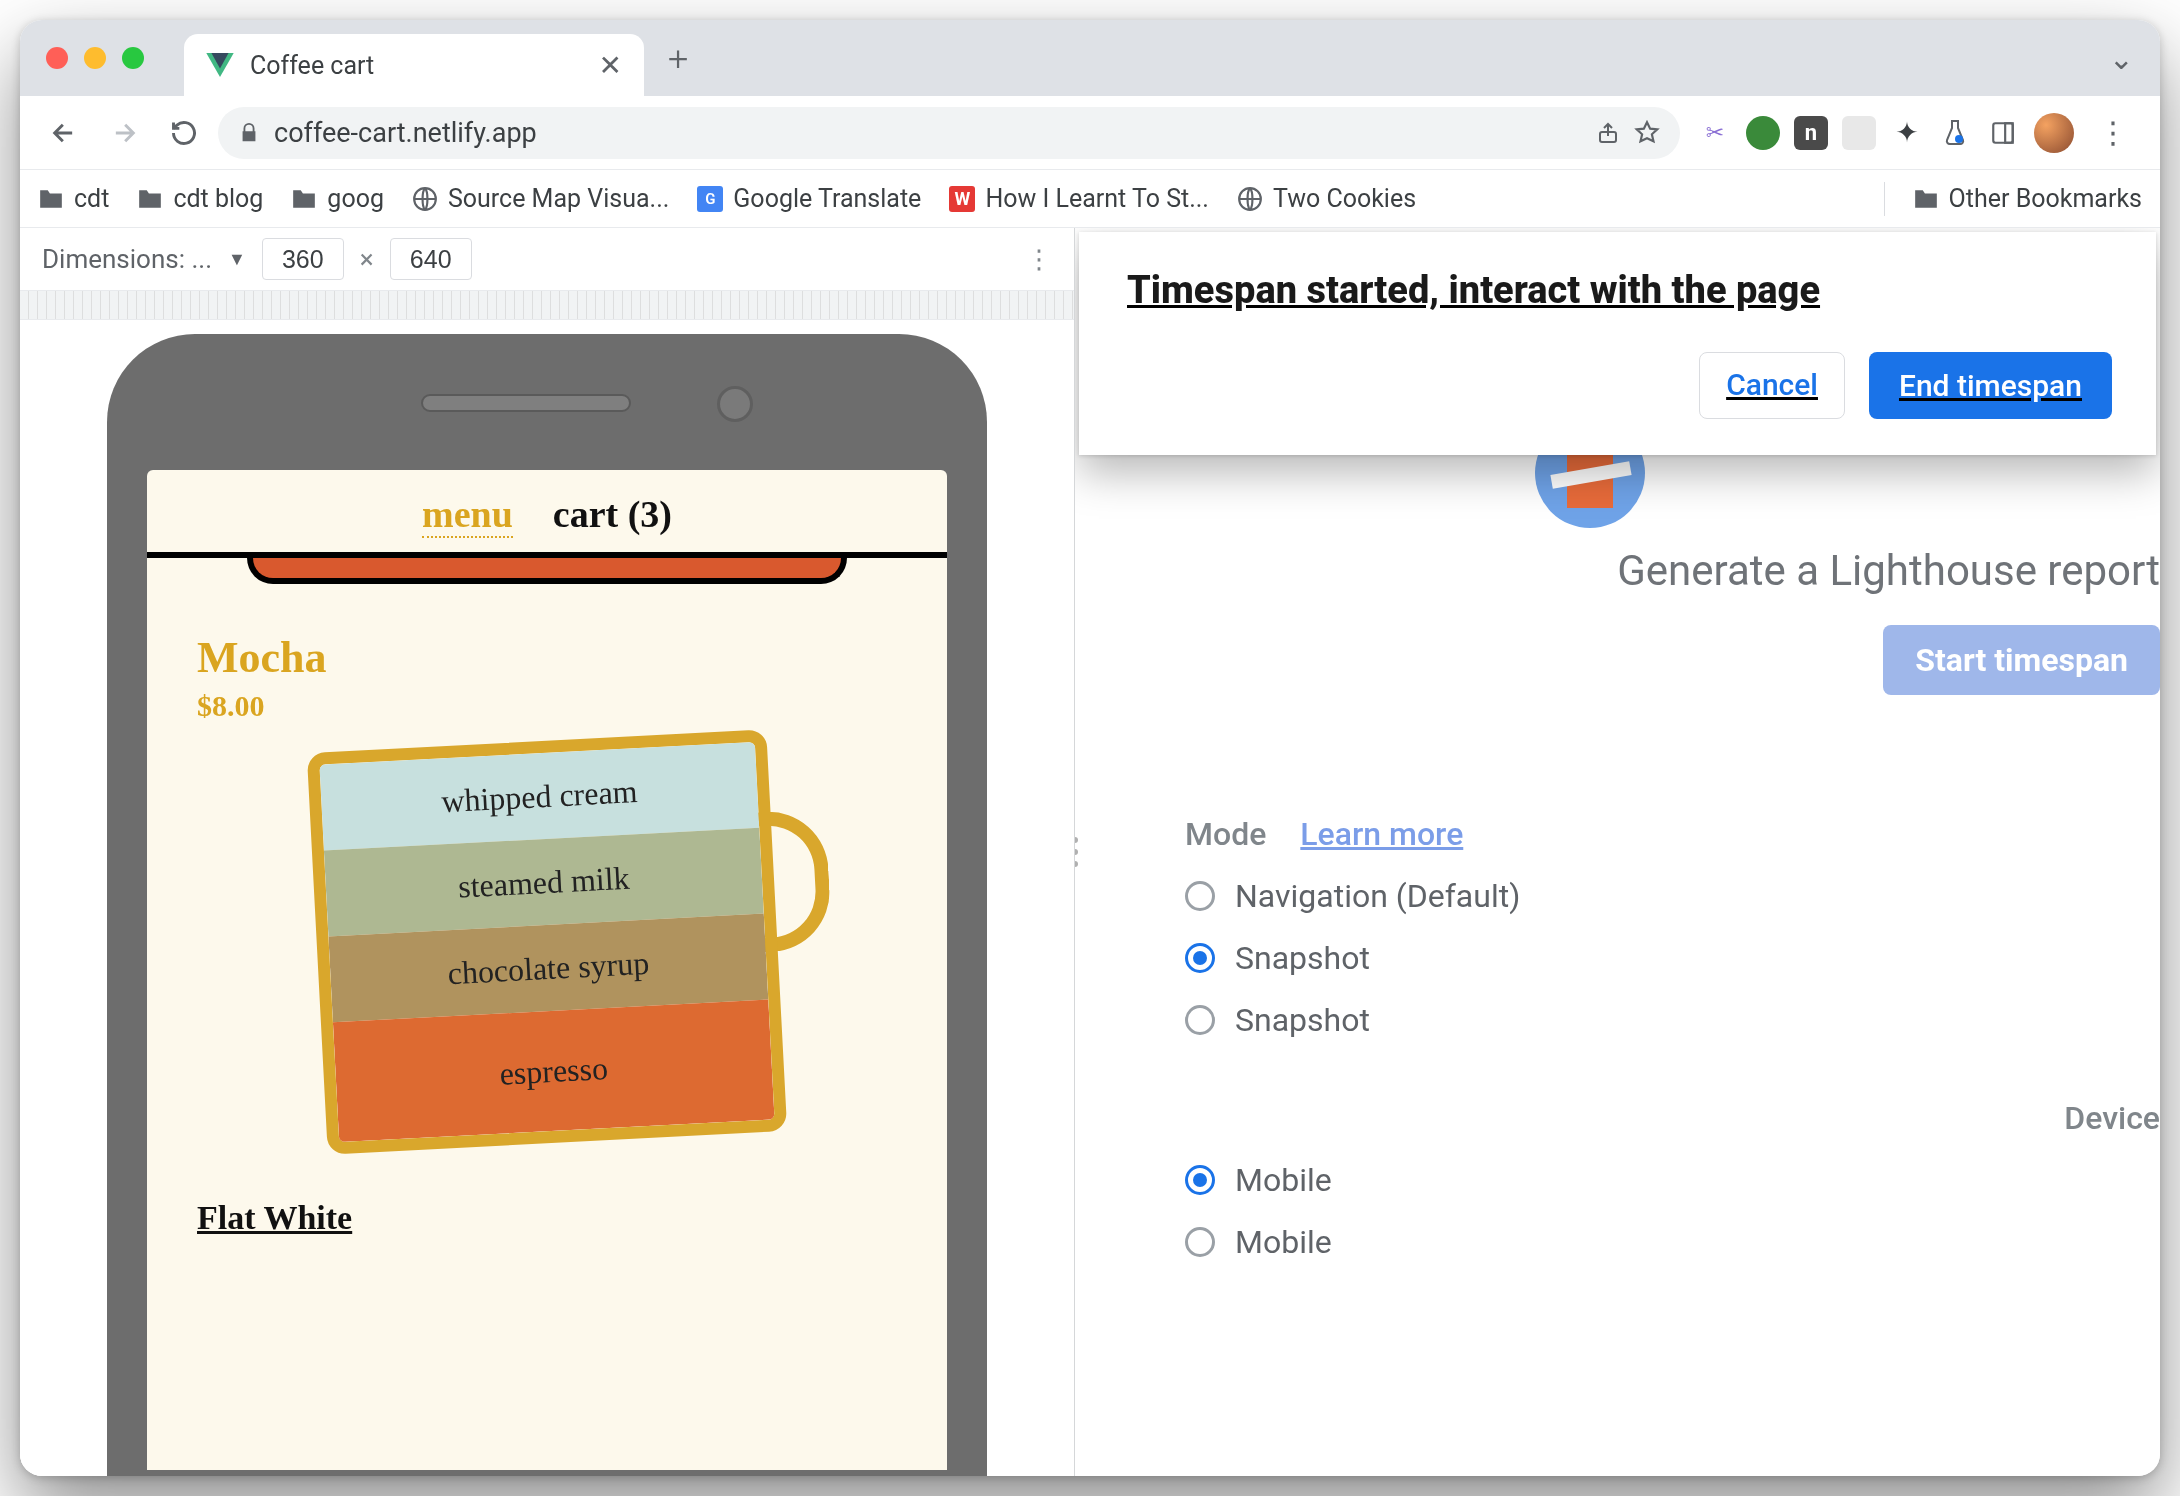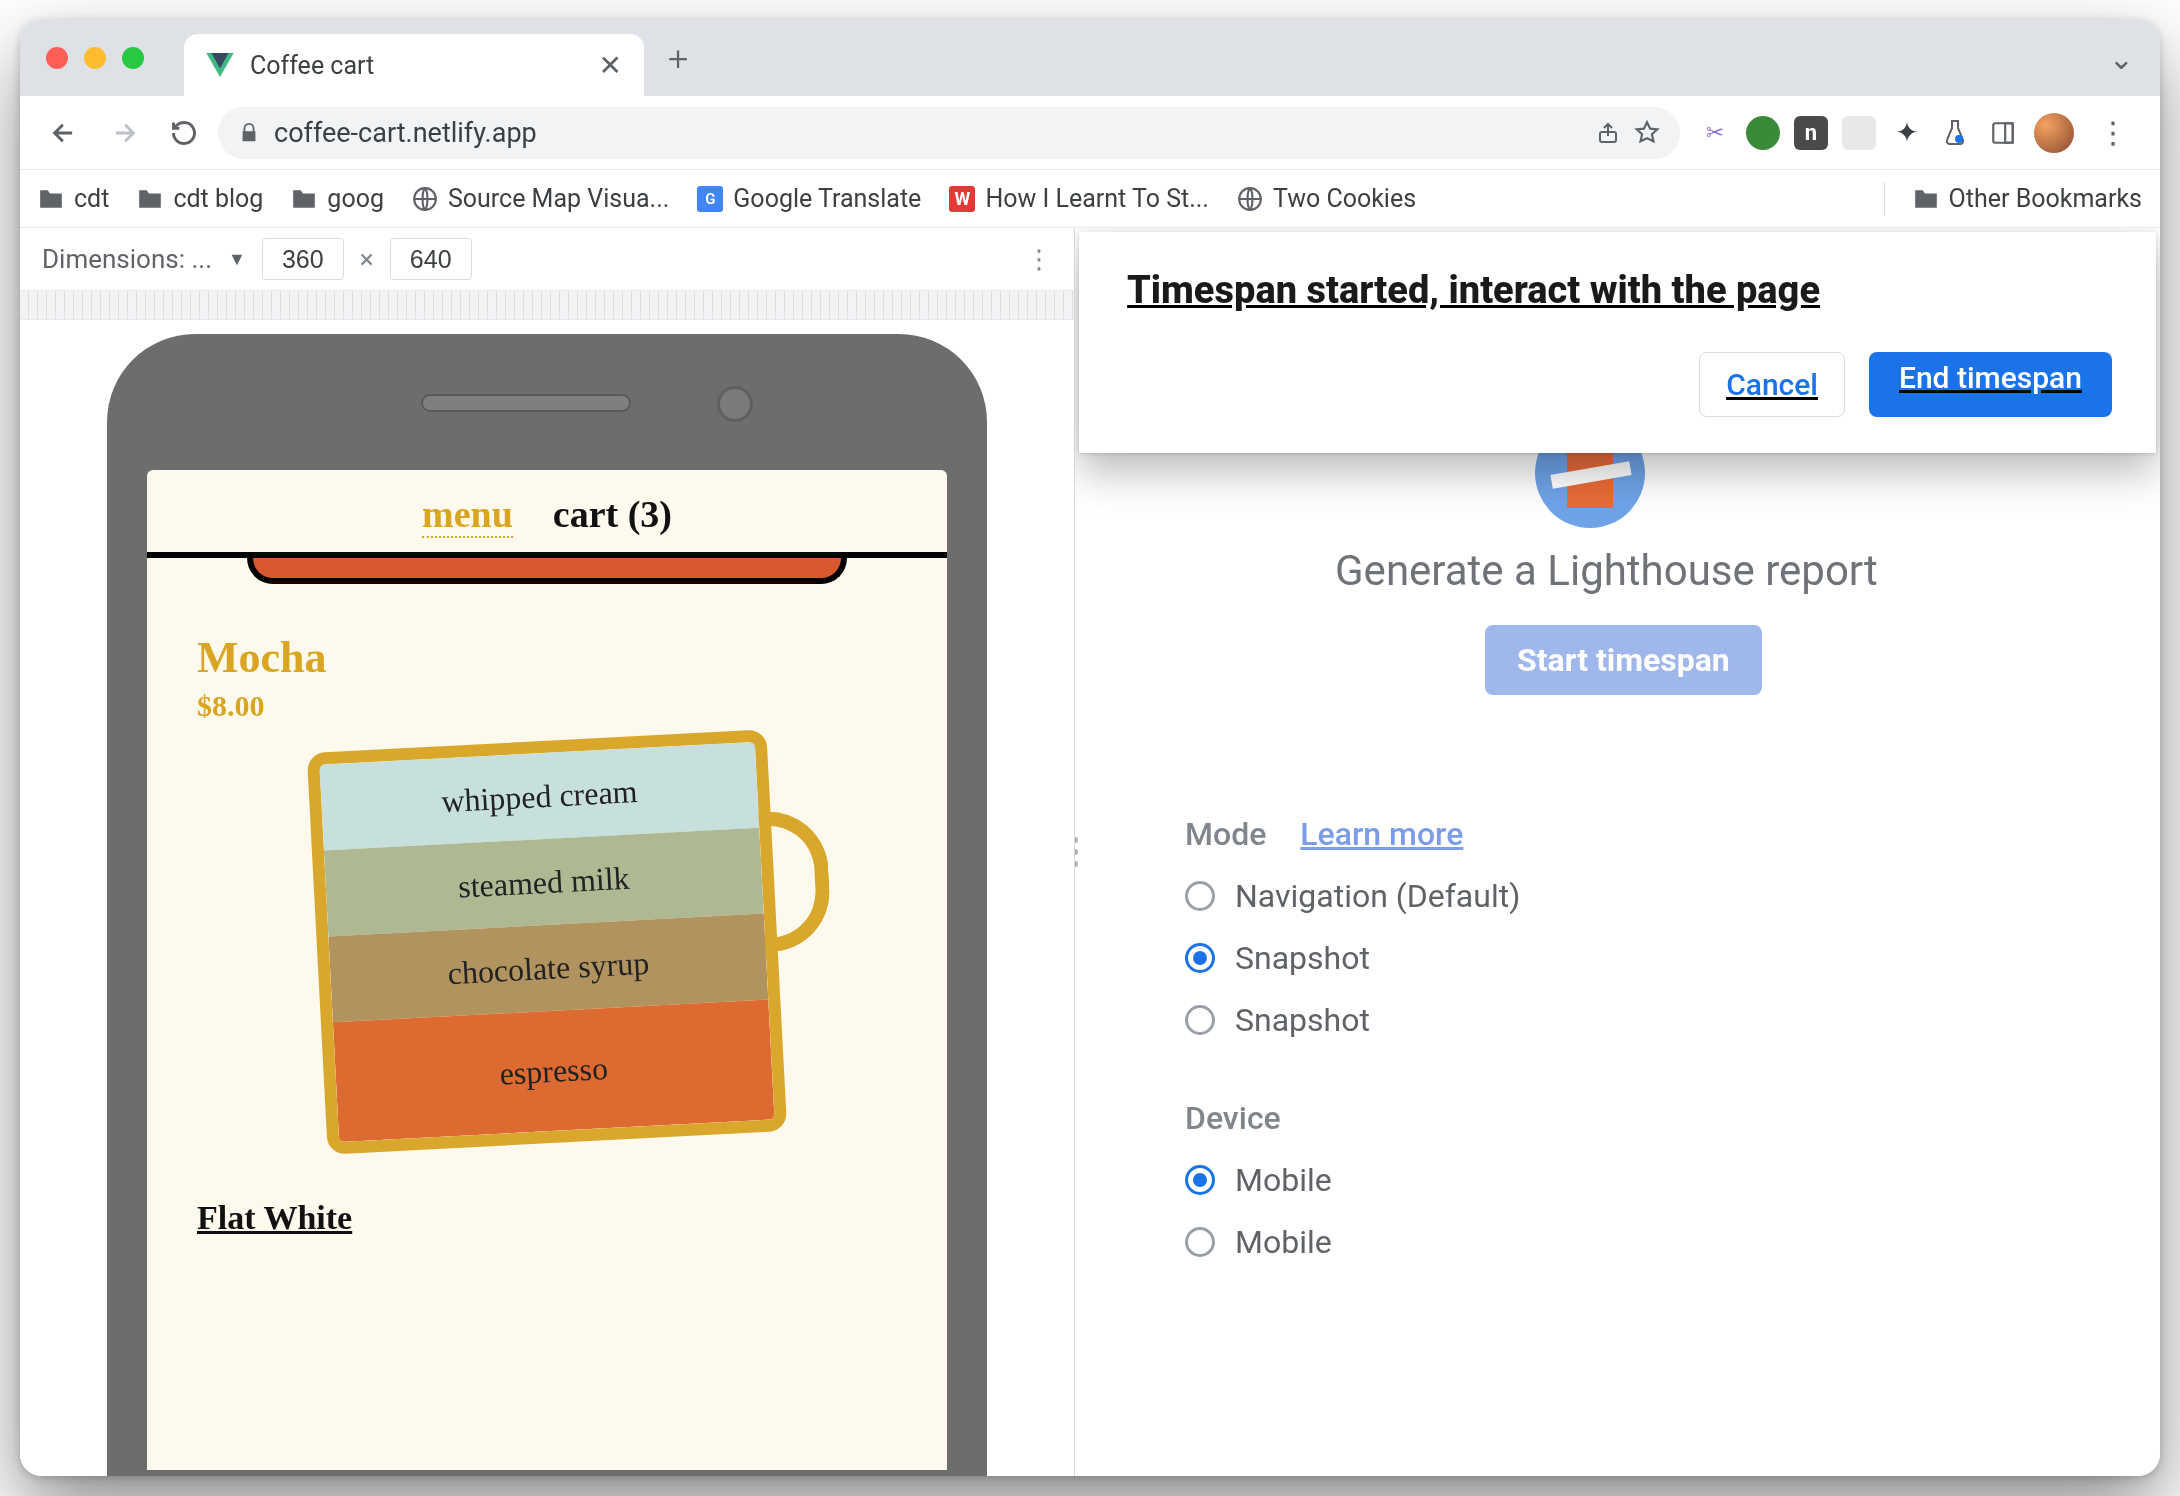--- a/index.html
+++ b/index.html
@@ -167,21 +167,21 @@
   }
   .p2-title { color:#111; font-weight:900; font-size:34px; padding:56px 50px 0;text-decoration:underline;}
 
   
   .right {
     flex:1; position:relative; background:#fff; overflow:hidden;
   }
   .right-inner {
     position:absolute; left:0; right:0; top:0; bottom:0;
     padding-left:110px; padding-top:190px;
-    font-size:30px; color:#3c4043;
+    font-size:30px; color:#3c4043;text-align:right;
   }
   .lh-badge {
     width:110px; height:110px; border-radius:50%; background:#6fa3e8;
     display:flex; align-items:center; justify-content:center; margin-left:350px;
     position:relative; overflow:hidden;
   }
   .lh-badge::before{content:"";position:absolute;width:46px;height:70px;background:#e86b3a;left:32px;top:20px;border-radius:6px 6px 0 0;}
   .lh-badge::after{content:"";position:absolute;width:80px;height:14px;background:#fff;left:16px;top:50px;transform:rotate(-10deg);}
   .lh-heading { font-size:42px; color:#6f7378; margin:18px 0 30px 150px; font-weight:400;}
   .start-btn {
@@ -204,21 +204,21 @@
     padding:36px 44px 36px 48px;
     z-index:10;
     text-decoration:underline;
   }
   .dialog-title { font-size:38px; font-weight:800; color:#1a1a1a; }
   .dialog-actions { display:flex; justify-content:flex-end; gap:24px; margin-top:40px;}
   .btn-cancel {
     border:1px solid #dadce0; background:#fff; color:#1a73e8; font-size:30px; padding:14px 26px; border-radius:8px; font-weight:500;
   }
   .btn-primary {
-    background:#1a73e8; color:#fff; font-size:30px; padding:8px 30px; border-radius:8px; font-weight:500;
+    background:#1a73e8; color:#fff; font-size:30px; padding:16px 30px; border-radius:8px; font-weight:500;
   }
   .splitter { position:absolute; left:-8px; top:0; bottom:0; width:16px; display:flex; align-items:center; justify-content:center;}
   .splitter .dots{ width:6px; display:flex; flex-direction:column; gap:6px;}
   .splitter .dots span{width:6px;height:6px;border-radius:50%;background:#b0b0b0;}
 </style>
 </head>
 <body>
 
 <div class="window">
 

